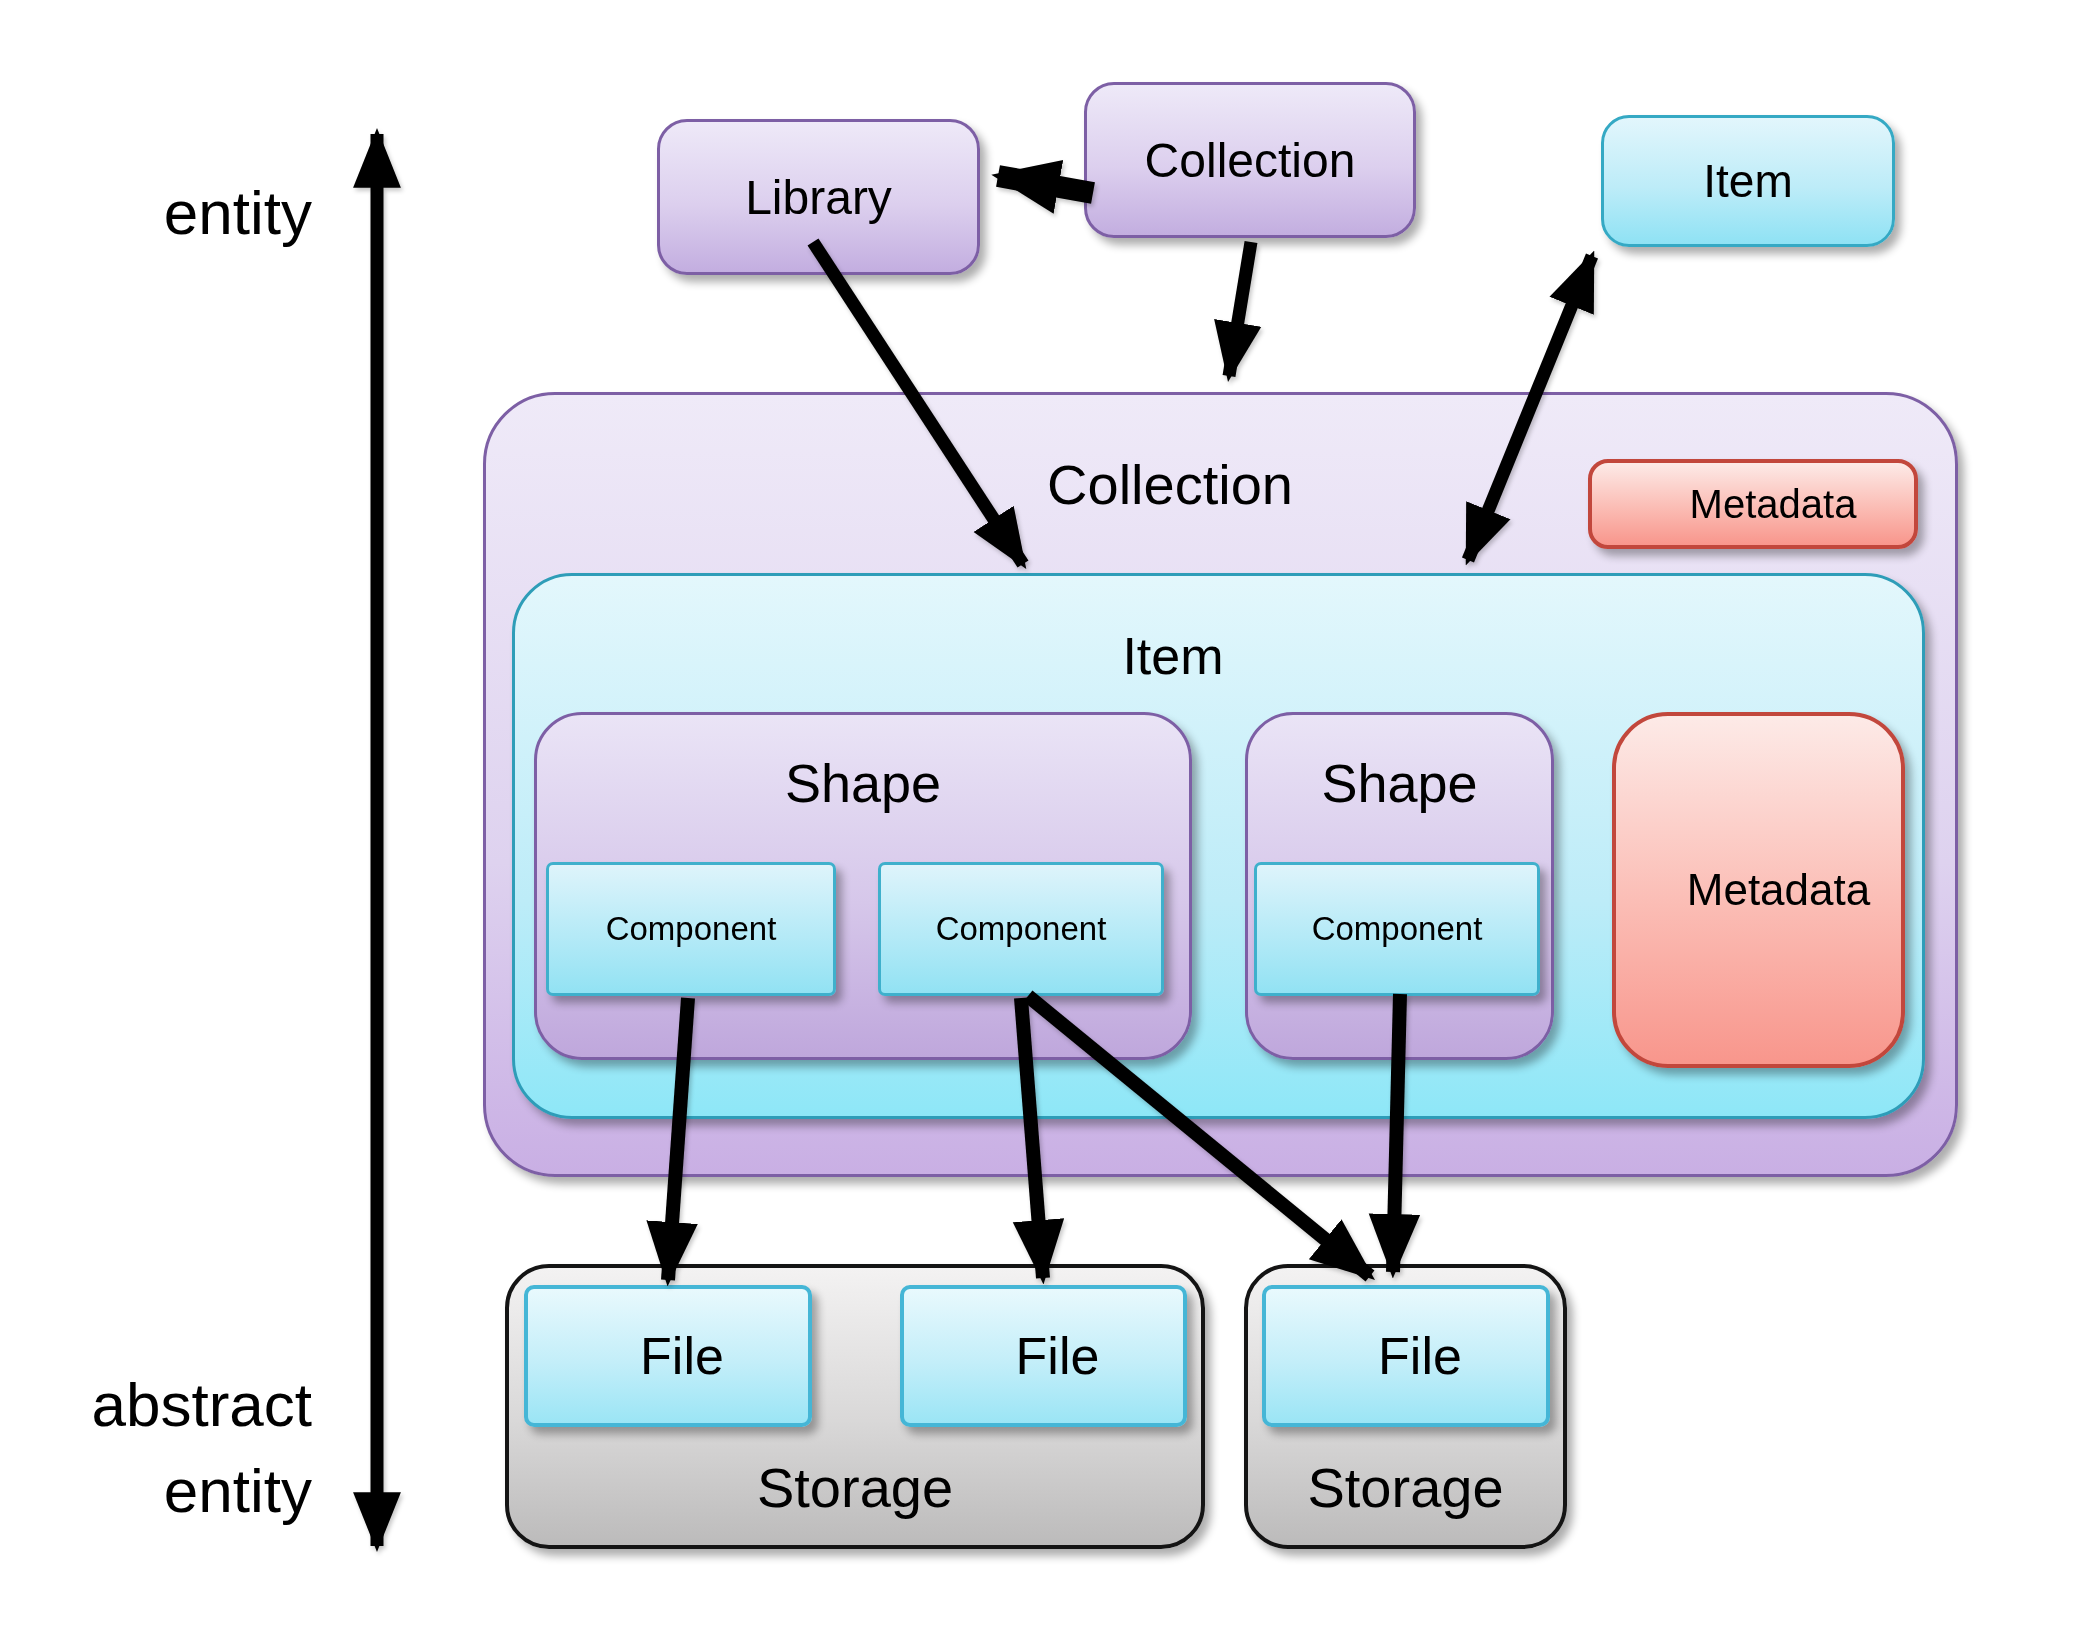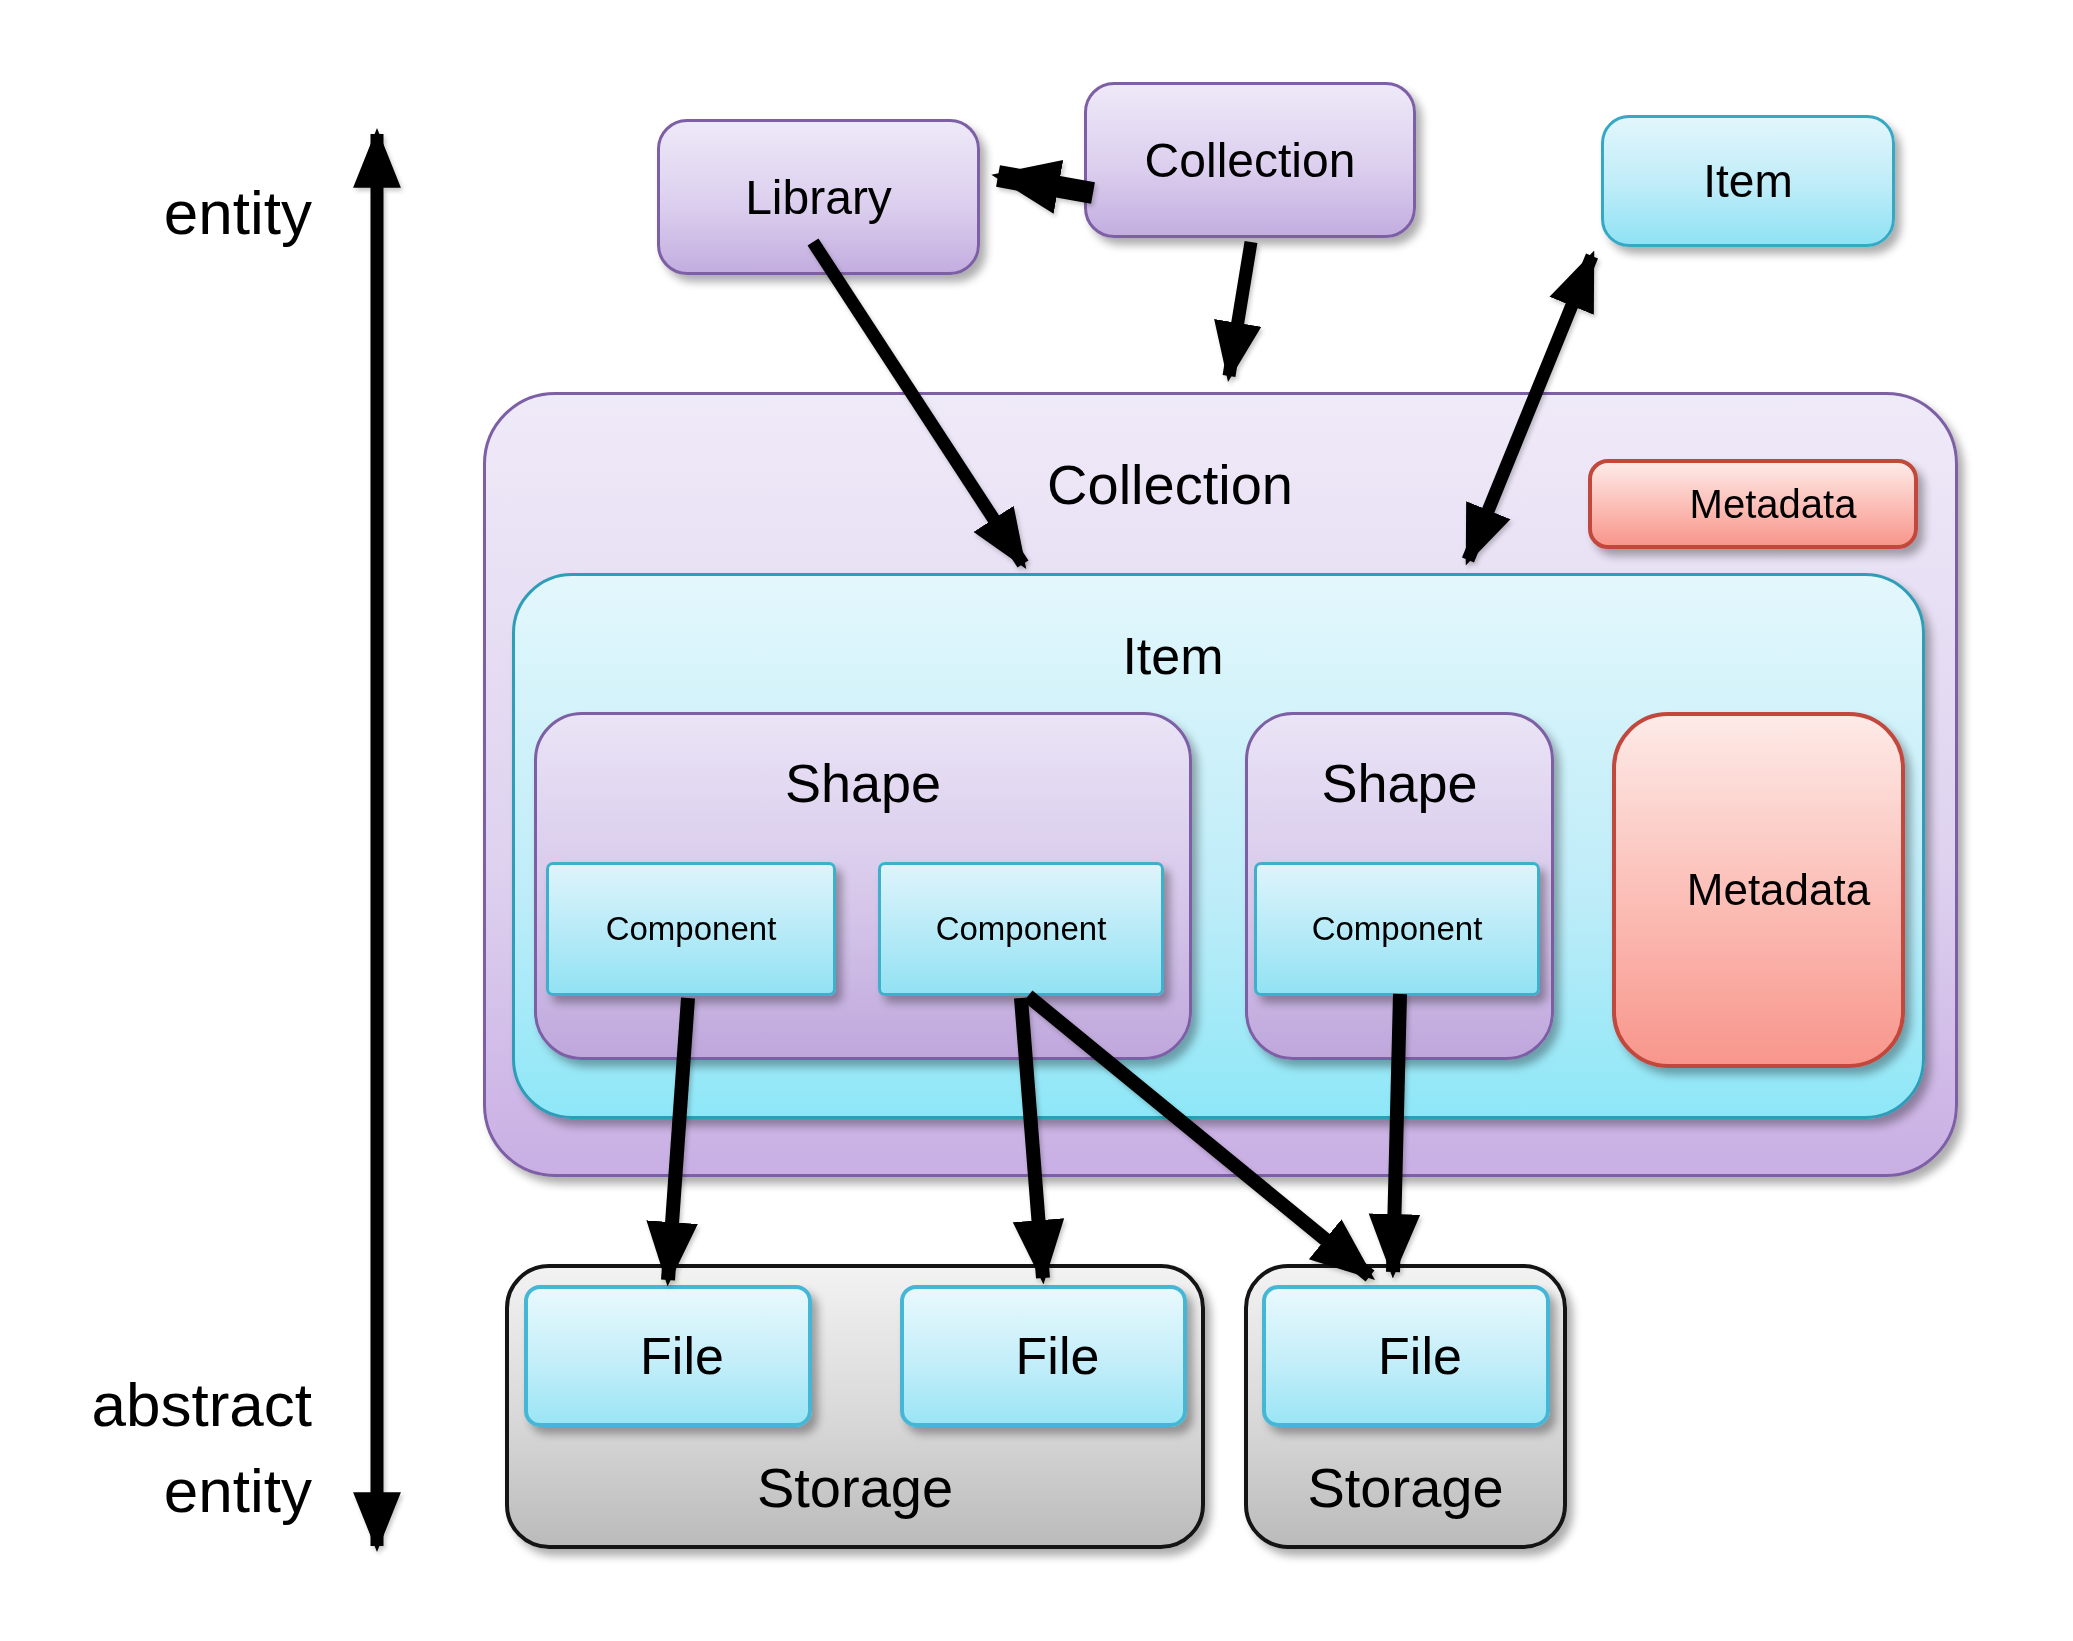--- a/index.html
+++ b/index.html
@@ -40,21 +40,21 @@
   .red-node{
     background:linear-gradient(to bottom,#fdeae7 0%,#fbbcb4 55%,#f8968c 100%);
     border:4px solid #c2473c;font-size:40px;padding-left:40px;
   }
   .gray-node{
     background:linear-gradient(to bottom,#f3f2f2 0%,#d9d8d8 55%,#bcbbbb 100%);
     border:4px solid #141414;border-radius:44px;
   }
   .file-node{
     background:linear-gradient(to bottom,#e8f9fd 0%,#c3eef9 55%,#9be5f5 100%);
-    border:4px solid #45b6d6;border-radius:16px;font-size:52px;padding-left:28px;
+    border:4px solid #45b6d6;border-radius:10px;font-size:52px;padding-left:28px;
   }
   .container-label{position:absolute;text-align:center;}
   .axis-label{position:absolute;text-align:right;font-size:62px;line-height:86px;}
   svg.arrows{position:absolute;left:0;top:0;pointer-events:none;
     filter:drop-shadow(2px 3px 2px rgba(0,0,0,0.22));}
 </style>
 </head>
 <body>
 
 <div class="stage">

